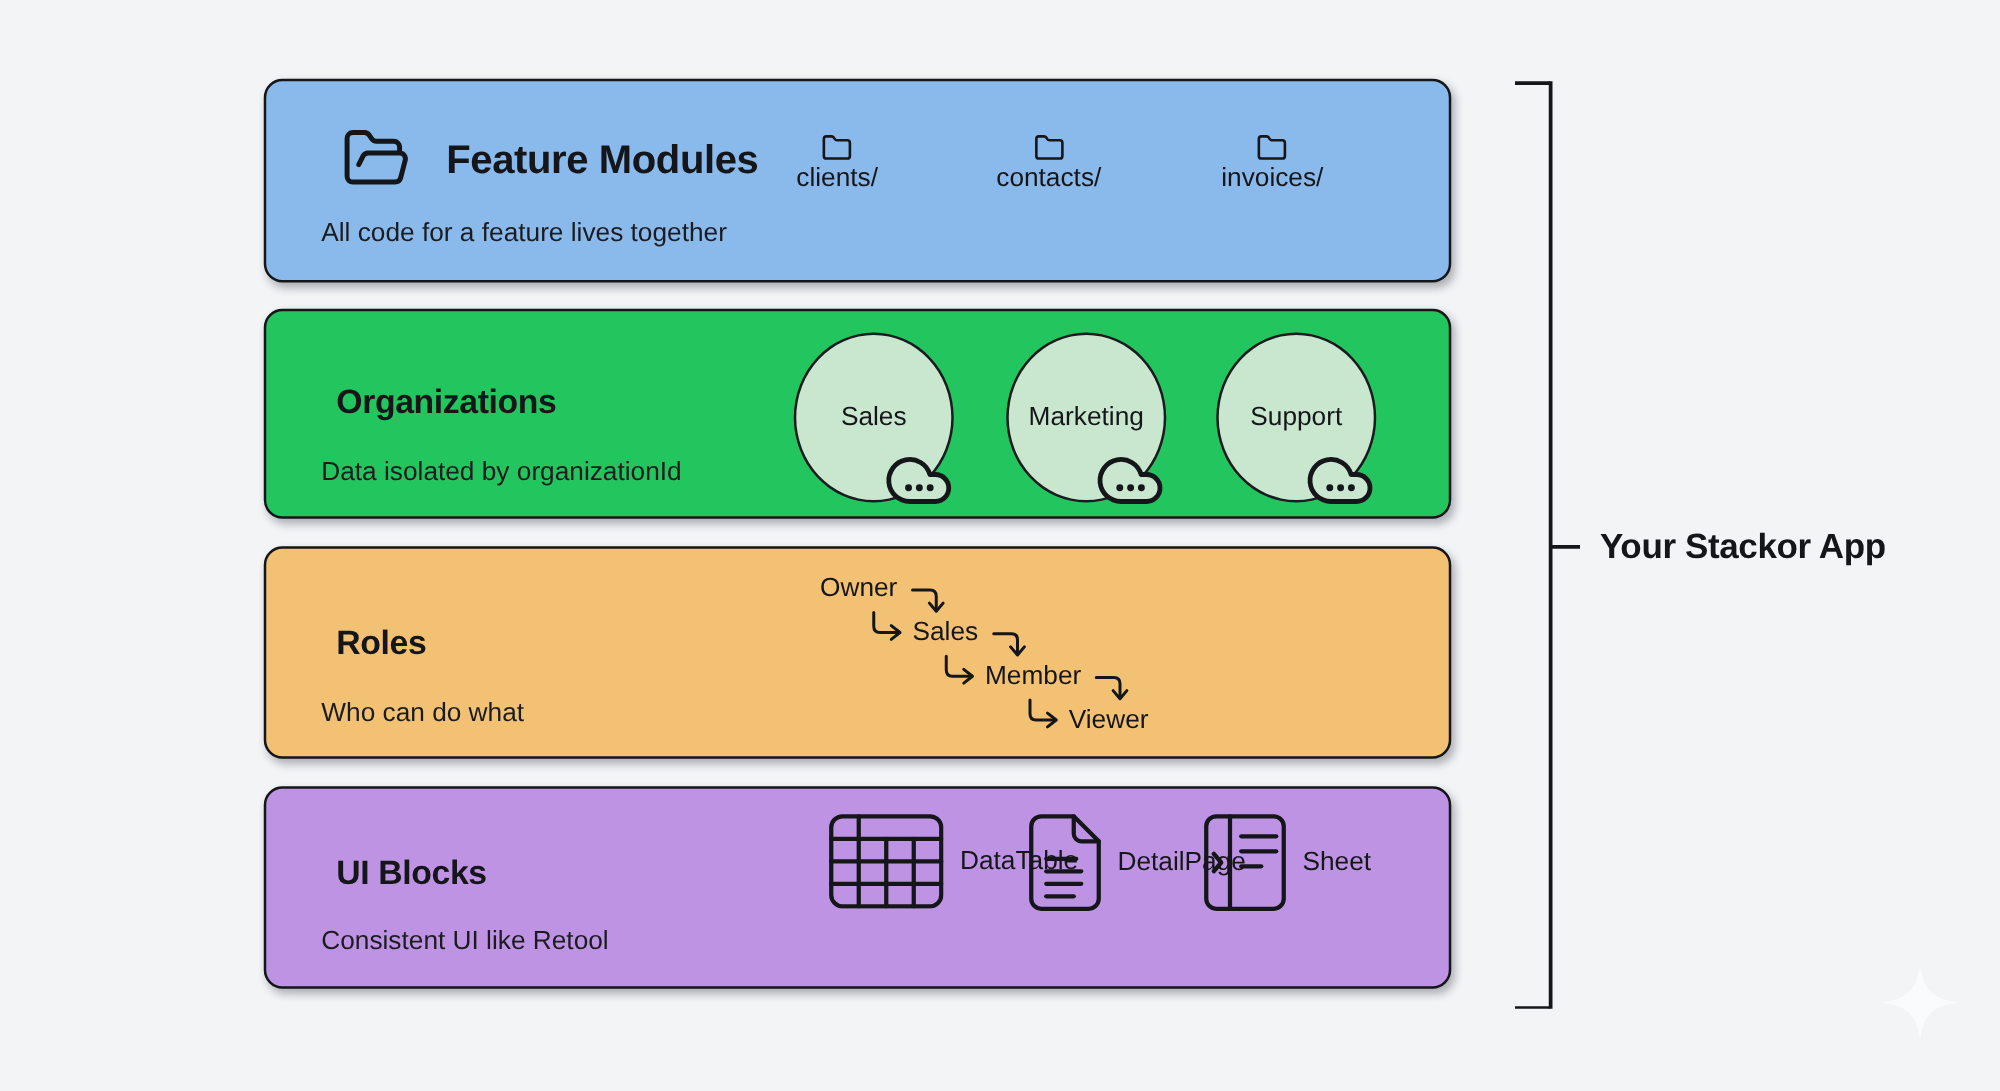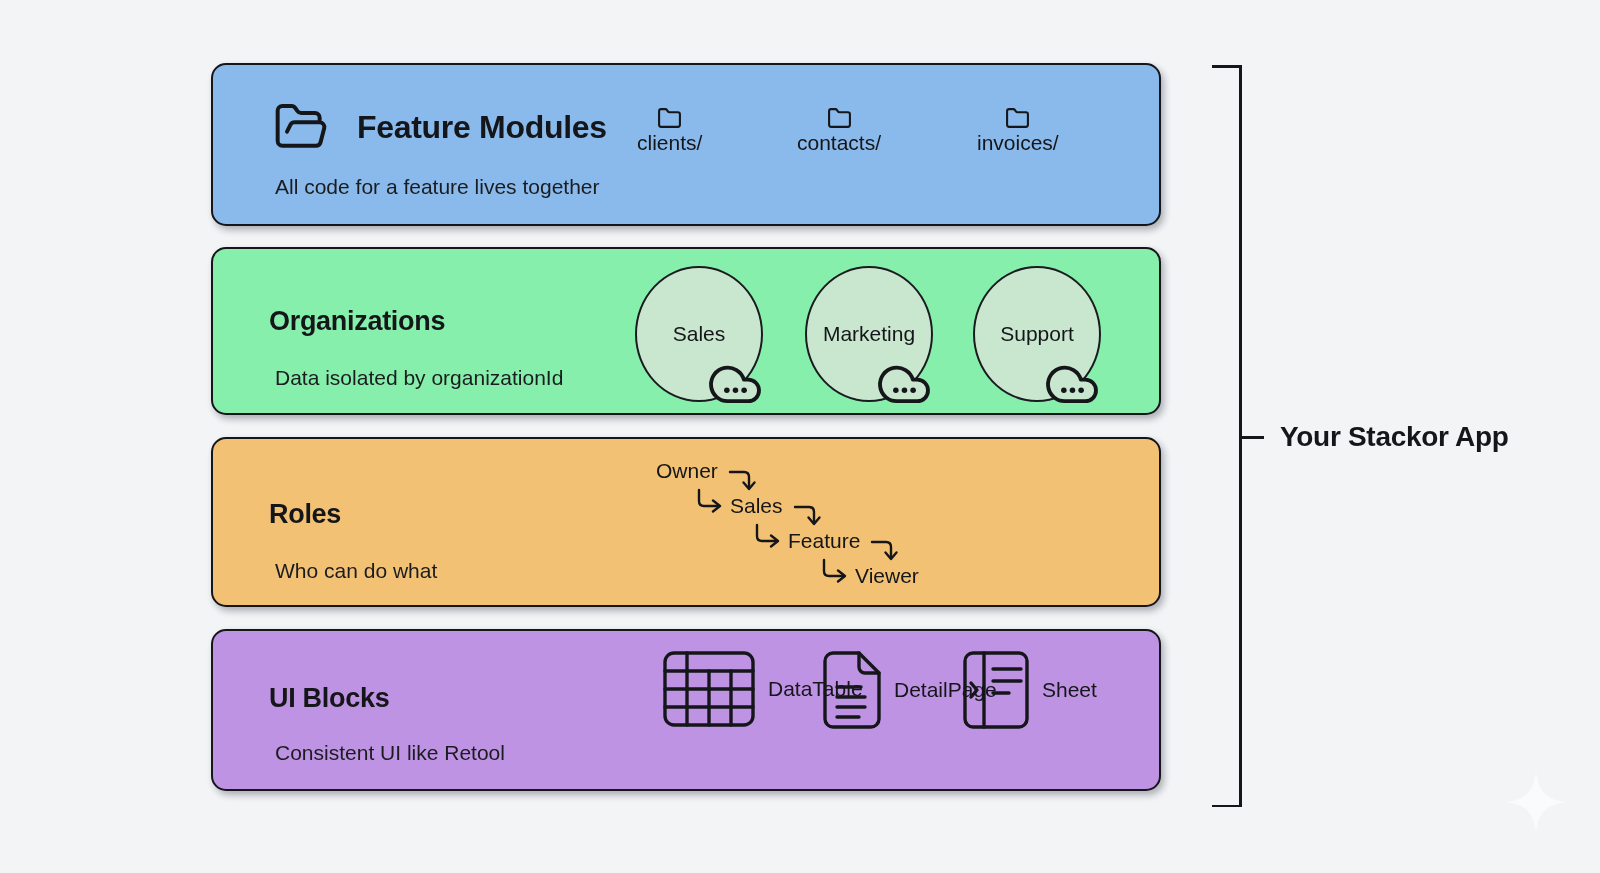--- a/index.html
+++ b/index.html
@@ -18,21 +18,21 @@
     border-radius:15px;
     box-shadow:3px 4px 7px rgba(25,28,45,.32);
     box-sizing:border-box;
   }
   .band-title{
     position:absolute;left:56px;
     font-size:27px;font-weight:700;letter-spacing:-.3px;
     margin:0;
   }
   .band-sub{
-    position:absolute;left:62px;
+    position:absolute;left:44px;
     font-size:21px;font-weight:400;color:#1b1c20;
     margin:0;white-space:nowrap;
   }
   
   .fm-title-row{position:absolute;left:54px;top:34px;display:flex;align-items:center;gap:22px;}
   .fm-title{font-size:32px;font-weight:700;letter-spacing:-.3px;margin:0;}
   .folder-chip{position:absolute;top:41px;display:flex;align-items:center;flex-direction:column;}
   .folder-chip span{font-size:21px;white-space:nowrap;}
   
   .org-circle{
@@ -95,21 +95,21 @@
         <svg width="29" height="25" viewBox="0 0 24 24" fill="none" stroke="#15161a" stroke-width="2" stroke-linecap="round" stroke-linejoin="round">
           <path d="M20 20a2 2 0 0 0 2-2V8a2 2 0 0 0-2-2h-7.9a2 2 0 0 1-1.69-.9L9.6 3.9A2 2 0 0 0 7.93 3H4a2 2 0 0 0-2 2v13a2 2 0 0 0 2 2Z"></path>
         </svg>
       </span>
       <span>invoices/</span>
     </div>
 
     <p class="band-sub" style="top:110px;">All code for a feature lives together</p>
   </section>
 
-  <section class="band" style="top: 247px; height: 168px; background: #86efac;">
+  <section class="band" style="top: 247px; height: 168px; background: #22c55e;">
     <h2 class="band-title" style="top:57px;">Organizations</h2>
     <p class="band-sub" style="top:117px;">Data isolated by organizationId</p>
 
     <div class="org-circle" style="left: 422px; background: rgb(201, 230, 206);">
       <span>Sales</span>
     </div>
     <div class="org-circle" style="left: 592px; background: rgb(201, 230, 206);">
       <span>Marketing</span>
     </div>
     <div class="org-circle" style="left: 760px; background: rgb(201, 230, 206);">
@@ -171,21 +171,21 @@
           </svg>
         </span>
       </div>
       <div class="role-row" style="margin-left:96px;">
         <span class="cdr">
           <svg width="28" height="27" viewBox="0 0 28 27" fill="none" stroke="#15161a" stroke-width="2.4" stroke-linecap="round" stroke-linejoin="round">
             <path d="M5 2 V13 q0 5 5 5 H25"></path>
               <path d="M19 12.5 26 18 19 23.5"></path>
           </svg>
         </span>
-        <span>Feature</span>
+        <span>Member</span>
         <span class="crd">
           <svg width="30" height="26" viewBox="0 0 30 26" fill="none" stroke="#15161a" stroke-width="2.4" stroke-linecap="round" stroke-linejoin="round">
             <path d="M2 5 H16 q5 0 5 5 V21"></path>
               <path d="M15.5 15.5 21 22 26.5 15.5"></path>
           </svg>
         </span>
       </div>
       <div class="role-row" style="margin-left:163px;">
         <span class="cdr">
           <svg width="28" height="27" viewBox="0 0 28 27" fill="none" stroke="#15161a" stroke-width="2.4" stroke-linecap="round" stroke-linejoin="round">

